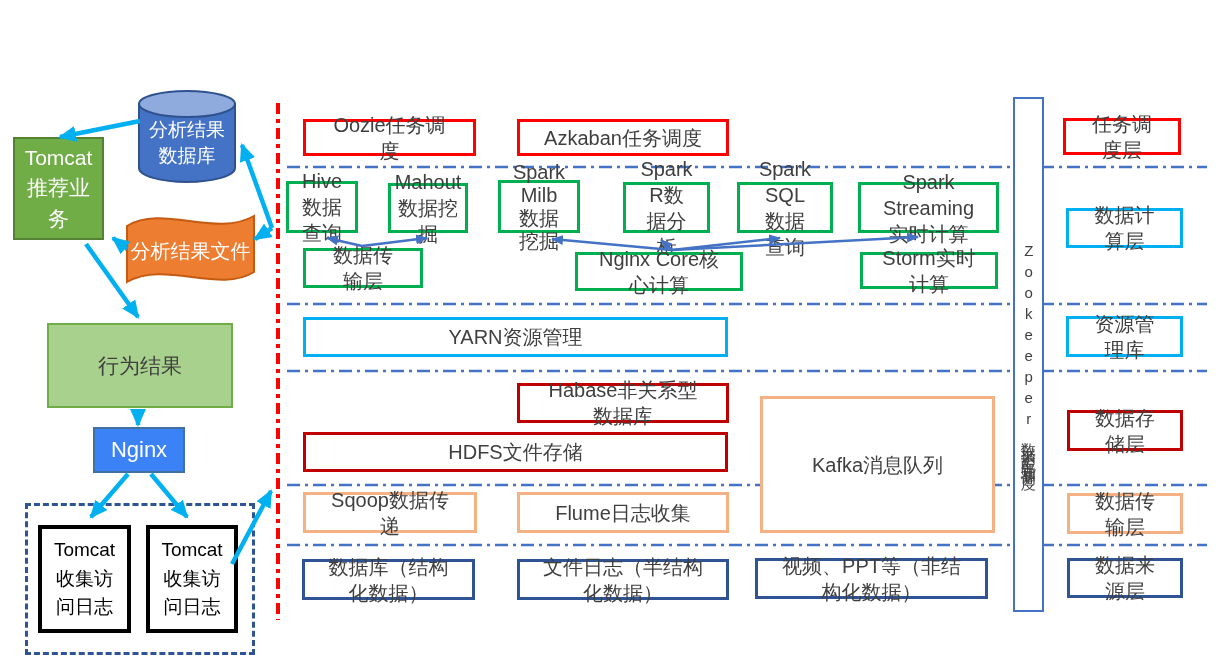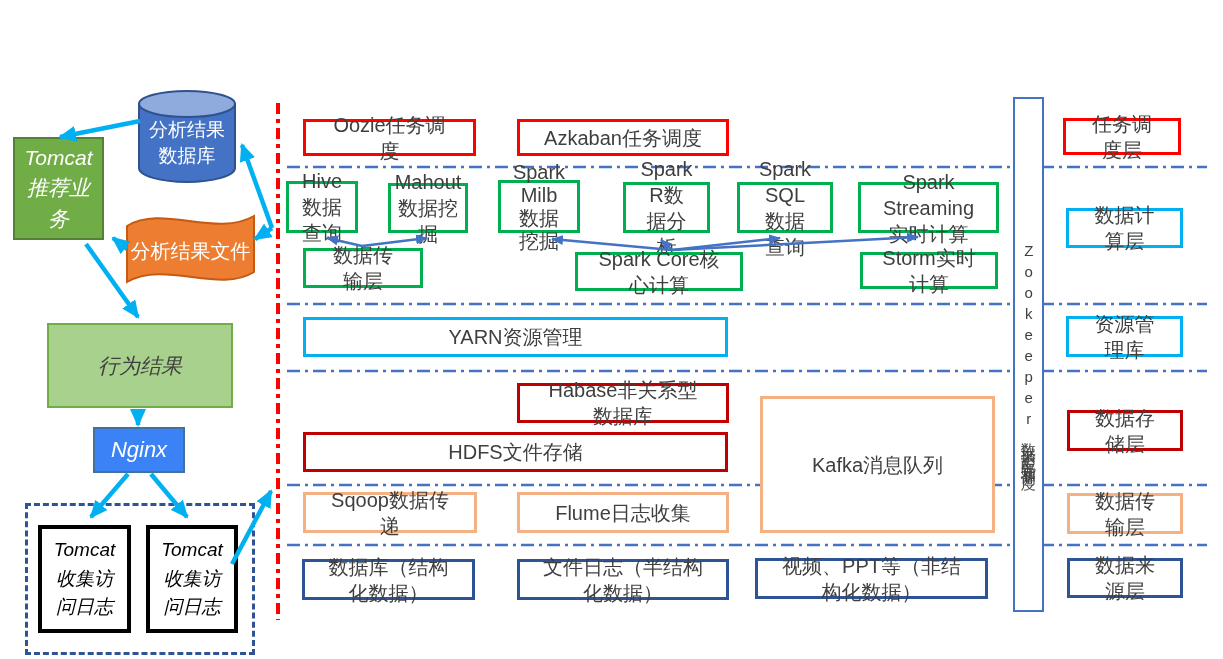--- a/index.html
+++ b/index.html
@@ -32,21 +32,21 @@
   }
   .shape{position:absolute;box-sizing:border-box;}
   .shape svg{position:absolute;left:0;top:0;}
   .shape .lbl{
     position:absolute;left:0;top:0;width:100%;height:100%;
     display:flex;align-items:center;justify-content:center;text-align:center;
     color:#fff;box-sizing:border-box;
   }
   .fill-box{
     position:absolute;box-sizing:border-box;display:flex;align-items:center;
-    justify-content:center;text-align:center;font-style:italic;
+    justify-content:center;text-align:center;
   }
   .tomcat-biz{background:#70AD47;border:2px solid #548235;color:#fff;font-size:21px;line-height:1.45;padding:0 8px;}
   .behavior{background:#A9D18E;border:2px solid #70AD47;color:#3f3f3f;font-size:21px;}
   .nginx{background:#3b82f6;border:2px solid #41719C;color:#fff;font-size:22px;}
   .log-container{border:3px dashed #2F5496;background:transparent;}
   .log-box{background:#fff;border:4px solid #000;color:#000;font-size:19px;line-height:1.5;padding:8px 8px;}
 </style>
 </head>
 <body>
 
@@ -93,21 +93,21 @@
   <div class="box b-red" style="left:517px;top:119px;width:212px;height:37px">Azkaban任务调度</div>
   <div class="box b-red" style="left:1063px;top:118px;width:118px;height:37px">任务调度层</div>
 
   <div class="box b-green" style="left:388px;top:183px;width:80px;height:50px">Mahout数据挖掘</div>
   <div class="box b-green" style="left:286px;top:181px;width:72px;height:52px">Hive数据查询</div>
   <div class="box b-green" style="left:498px;top:180px;width:82px;height:53px;line-height:1.15">Spark Milb数据挖掘</div>
   <div class="box b-green" style="left:623px;top:182px;width:87px;height:51px">Spark R数据分析</div>
   <div class="box b-green" style="left:737px;top:182px;width:96px;height:51px">Spark SQL数据查询</div>
   <div class="box b-green" style="left:858px;top:182px;width:141px;height:51px">Spark Streaming实时计算</div>
   <div class="box b-green" style="left:303px;top:248px;width:120px;height:40px">数据传输层</div>
-  <div class="box b-green" style="left:575px;top:252px;width:168px;height:39px">Spark Core核心计算</div>
+  <div class="box b-green" style="left:575px;top:252px;width:168px;height:39px">Nginx Core核心计算</div>
   <div class="box b-green" style="left:860px;top:252px;width:138px;height:37px">Storm实时计算</div>
   <div class="box b-cyan" style="left:1066px;top:208px;width:117px;height:40px">数据计算层</div>
 
   <div class="box b-cyan" style="left:303px;top:317px;width:425px;height:40px">YARN资源管理</div>
   <div class="box b-cyan" style="left:1066px;top:316px;width:117px;height:41px">资源管理库</div>
 
   <div class="box b-dred" style="left:517px;top:383px;width:212px;height:40px">Habase非关系型数据库</div>
   <div class="box b-dred" style="left:303px;top:432px;width:425px;height:40px">HDFS文件存储</div>
   <div class="box b-orange" style="left:760px;top:396px;width:235px;height:137px">Kafka消息队列</div>
   <div class="box b-dred" style="left:1067px;top:410px;width:116px;height:41px">数据存储层</div>

